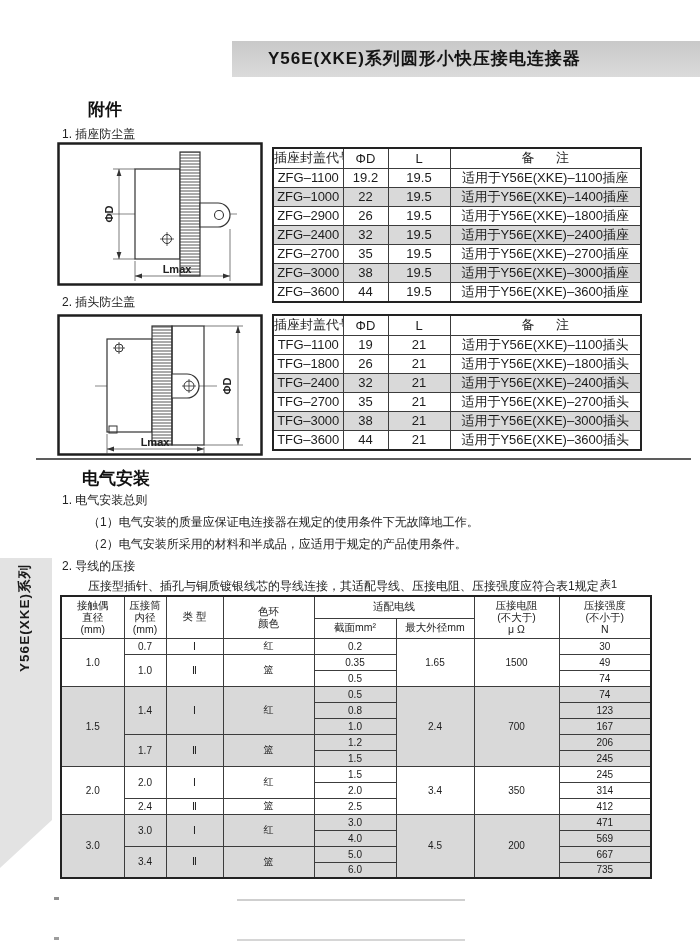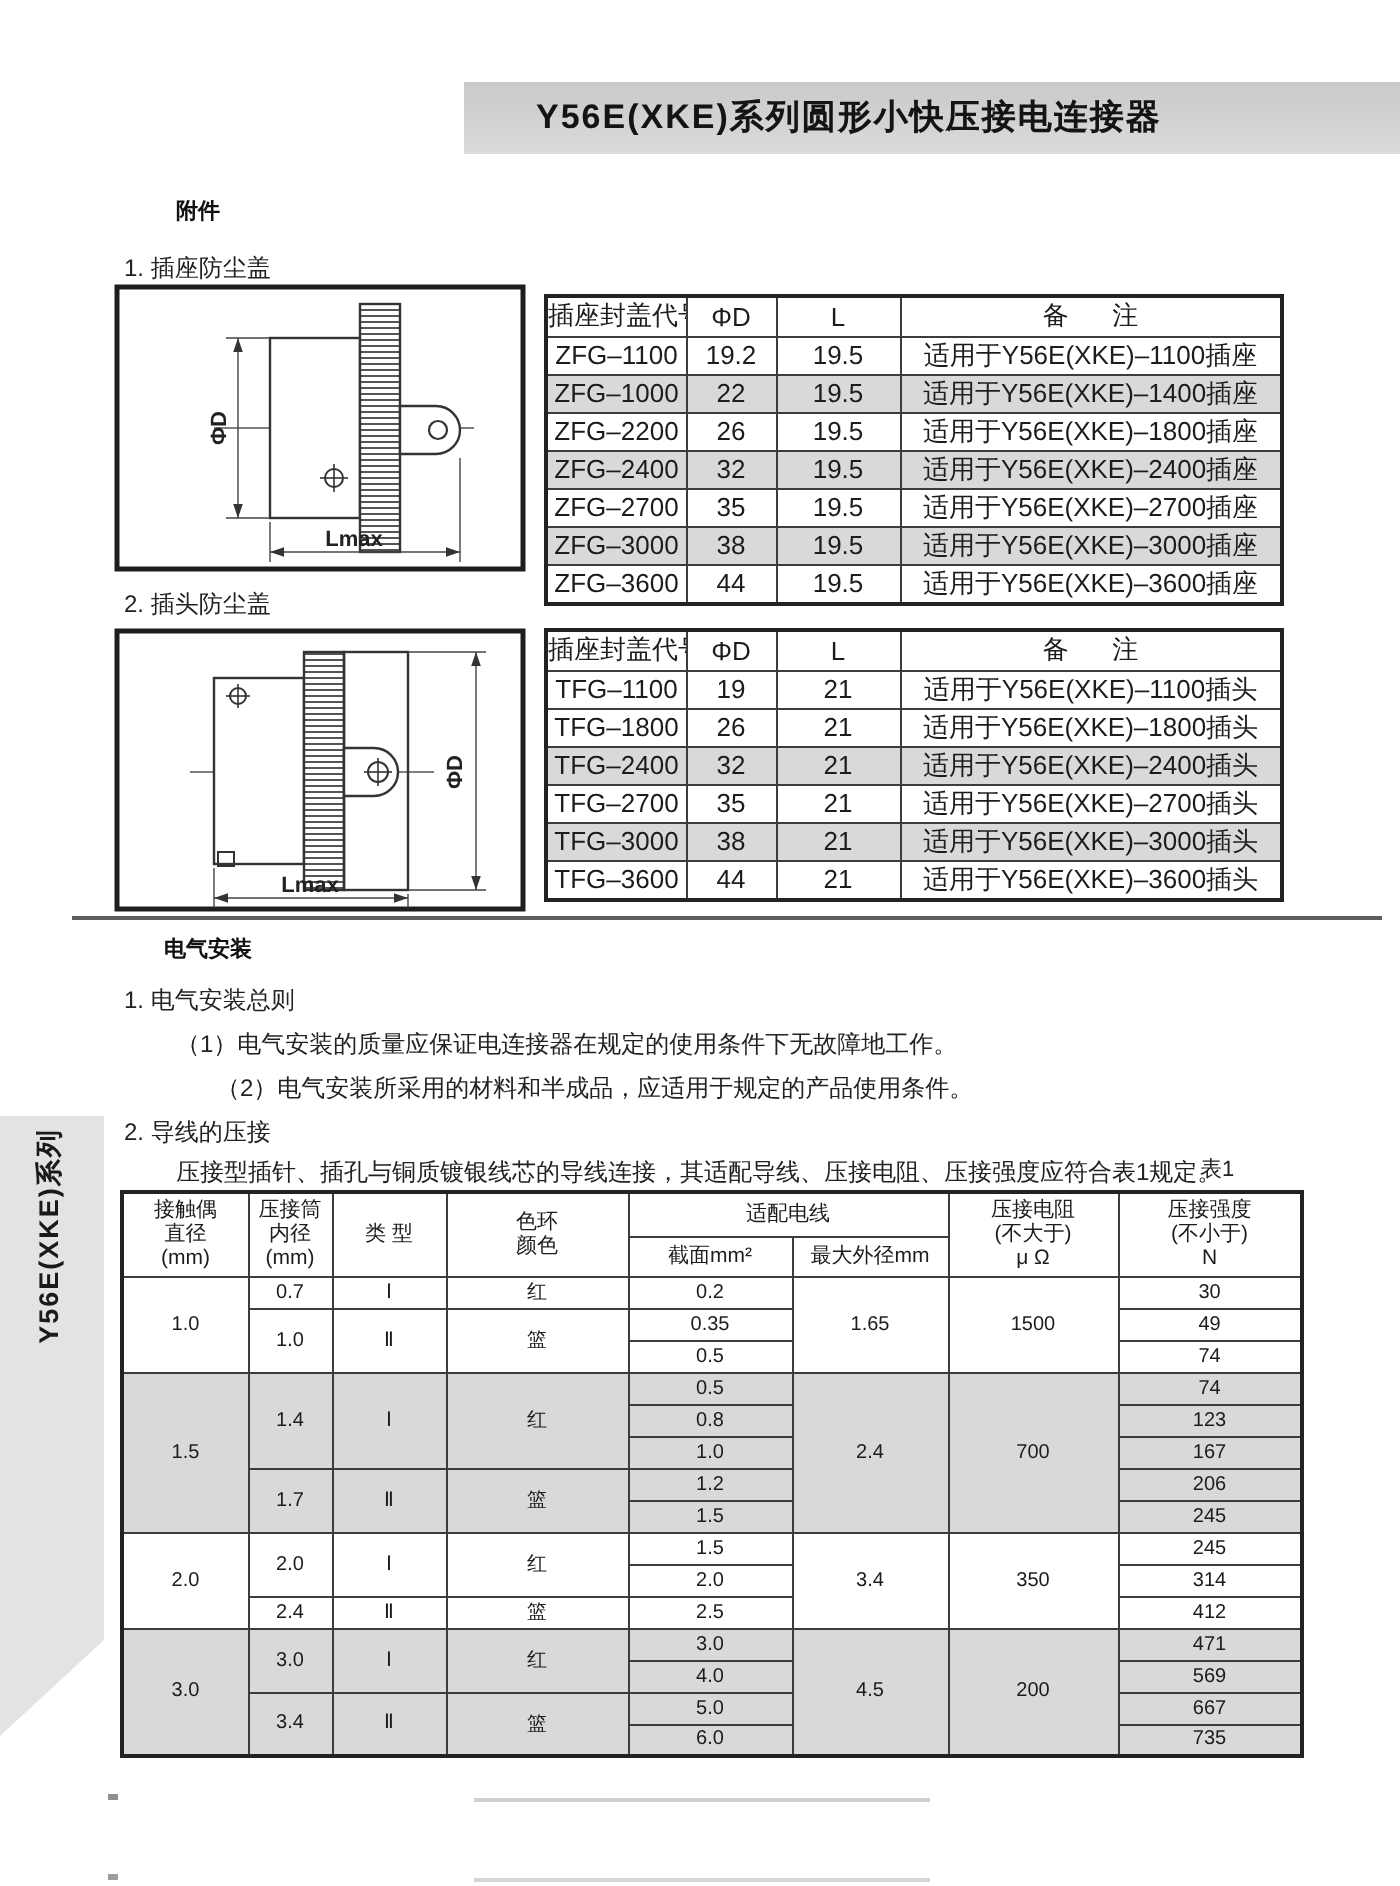--- a/index.html
+++ b/index.html
@@ -15,21 +15,21 @@
   .banner {
     left:232px; top:41px; width:552px; height:36px;
     background:linear-gradient(180deg,#c9c9c9,#dbdbdb);
   }
   .banner-text {
     display:block; font-size:17px; font-weight:bold; line-height:36px;
     padding-left:36px; letter-spacing:1px; color:#141414; white-space:nowrap;
   }
 
   
-  .h1 { font-size:11px; font-weight:bold; color:#111; }
+  .h1 { font-size:17px; font-weight:bold; color:#111; }
   .t12 { font-size:12px; color:#222; white-space:nowrap; }
 
   
   .figbox { background:#fff; }
   svg text { font-family:"Liberation Sans","DejaVu Sans",sans-serif; }
 
   
   table { border-collapse:collapse; table-layout:fixed; background:#fff; }
   .dtable { border:2px solid #222; }
   .dtable th, .dtable td {
@@ -134,21 +134,21 @@
         <td>19.5</td>
         <td>适用于Y56E(XKE)–1100插座</td>
       </tr>
     <tr class="shade">
         <td>ZFG–1000</td>
         <td>22</td>
         <td>19.5</td>
         <td>适用于Y56E(XKE)–1400插座</td>
       </tr>
     <tr>
-        <td>ZFG–2200</td>
+        <td>ZFG–2900</td>
         <td>26</td>
         <td>19.5</td>
         <td>适用于Y56E(XKE)–1800插座</td>
       </tr>
     <tr class="shade">
         <td>ZFG–2400</td>
         <td>32</td>
         <td>19.5</td>
         <td>适用于Y56E(XKE)–2400插座</td>
       </tr>
@@ -266,21 +266,21 @@
         <td>适用于Y56E(XKE)–3600插头</td>
       </tr>
   </tbody>
 </table>
 
 <div class="abs divider"></div>
 
 <div class="abs h1" style="left:62px; top:467px;margin-left:20px;">电气安装</div>
 <div class="abs t12" style="left:62px; top:492px;">1. 电气安装总则</div>
 <div class="abs t12" style="left:88px; top:514px;">（1）电气安装的质量应保证电连接器在规定的使用条件下无故障地工作。</div>
-<div class="abs t12" style="left:88px; top:536px;margin-left:20px;">（2）电气安装所采用的材料和半成品，应适用于规定的产品使用条件。</div>
+<div class="abs t12" style="left:88px; top:536px;">（2）电气安装所采用的材料和半成品，应适用于规定的产品使用条件。</div>
 <div class="abs t12" style="left:62px; top:558px;text-align:right;">2. 导线的压接</div>
 <div class="abs t12" style="left:88px; top:578px;">压接型插针、插孔与铜质镀银线芯的导线连接，其适配导线、压接电阻、压接强度应符合表1规定。</div>
 <div class="abs tbl-label" style="left:600px; top:577px;">表1</div>
 
 <table class="dtable big-table abs" style="left:60px; top:595px;">
   <colgroup>
     <col style="width:63px">
       <col style="width:42px">
       <col style="width:57px">
       <col style="width:91px">

